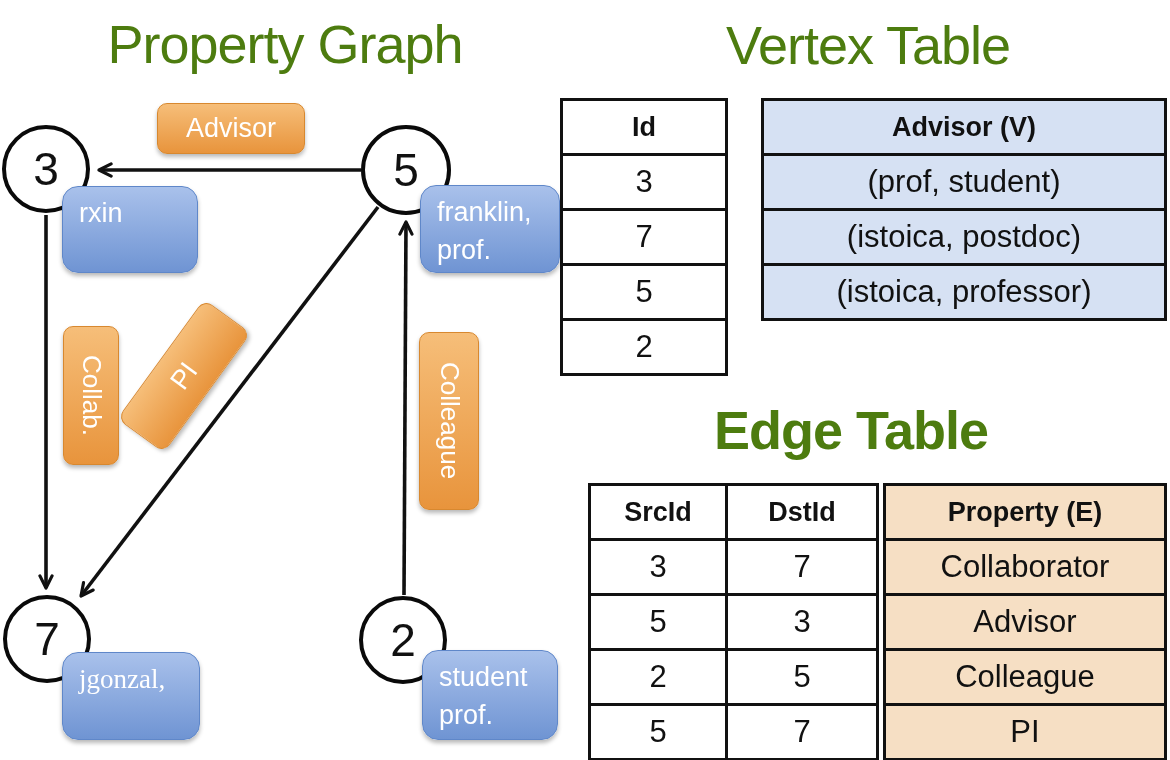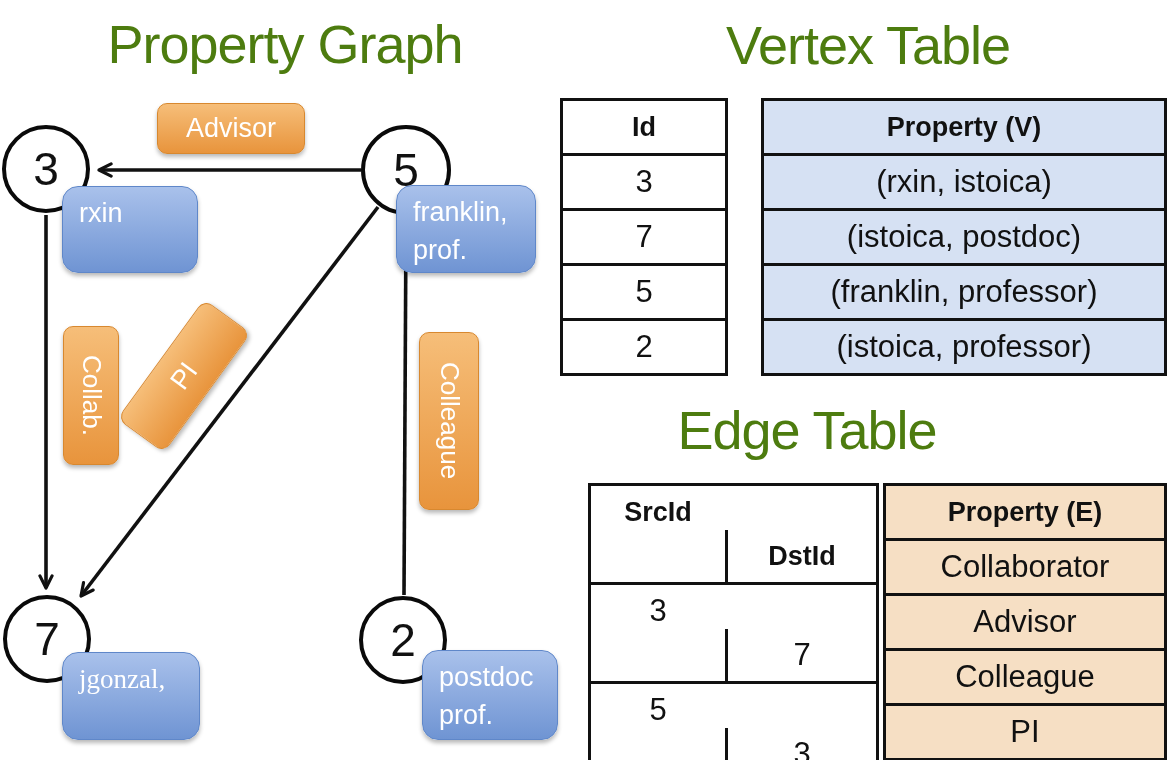--- a/index.html
+++ b/index.html
@@ -38,21 +38,21 @@
     display:flex;flex-direction:column;box-sizing:border-box;
   }
   .tbl .cell{
     height:52px;display:flex;align-items:center;justify-content:center;
     font-size:31px;border-top:3px solid #111;background:#fff;
   }
   .tbl .cell:first-child,.tbl .rowpair:first-child{border-top:none;}
   .tbl .cell.hdr{font-size:27px;font-weight:700;}
   .tbl .rowpair{display:flex;border-top:3px solid #111;}
   .tbl .rowpair .cell{border-top:none;flex:1;}
-  .tbl .rowpair .cell + .cell{border-left:3px solid #111;margin-top:44px;}
+  .tbl .rowpair .cell + .cell{border-left:3px solid #111;}
   .tbl.vblue .cell{background:var(--vertex-cell-bg,#D6E1F3);}
   .tbl.etan .cell{background:var(--edge-cell-bg,#F6DFC4);}
 </style>
 </head>
 <body>
 
 <div class="canvas">
 
   <div class="title" style="left:0;top:13px;width:570px;">Property Graph</div>
 
@@ -82,51 +82,50 @@
     </div>
 
   <div class="elabel" style="left:157px;top:103px;width:146px;height:49px;">Advisor</div>
   <div class="elabel vert" style="left:63px;top:326px;width:54px;height:137px;">Collab.</div>
   <div class="elabel" style="left:110px;top:347px;width:146px;height:56px;transform:rotate(-54deg);">PI</div>
   <div class="elabel vert" style="left:419px;top:332px;width:58px;height:176px;">Colleague</div>
 
   <div class="vprop" style="left:62px;top:186px;width:136px;height:87px;">
     <div>rxin</div>
   </div>
-  <div class="vprop" style="left:396px;top:185px;width:140px;height:88px;">
+  <div class="vprop" style="left:420px;top:185px;width:140px;height:88px;">
     <div>franklin,</div>
     <div>prof.</div>
   </div>
   <div class="vprop" style="left:62px;top:652px;width:138px;height:88px;font-family:Liberation Serif, serif;">
     <div>jgonzal,</div>
   </div>
   <div class="vprop" style="left:422px;top:650px;width:136px;height:90px;">
-    <div>postdoc</div>
+    <div>student</div>
     <div>prof.</div>
   </div>
 
   <div class="title" style="left:590px;top:14px;width:556px;">Vertex Table</div>
 
   <div class="tbl" style="left:560px;top:98px;width:168px;">
     <div class="cell hdr">Id</div>
     <div class="cell">3</div>
     <div class="cell">7</div>
     <div class="cell">5</div>
     <div class="cell">2</div>
   </div>
 
   <div class="tbl vblue" style="left:761px;top:98px;width:406px;">
-    <div class="cell hdr">Property (V)</div>
-    <div class="cell">(rxin, istoica)</div>
+    <div class="cell hdr">Advisor (V)</div>
+    <div class="cell">(prof, student)</div>
     <div class="cell">(istoica, postdoc)</div>
-    <div class="cell">(franklin, professor)</div>
     <div class="cell">(istoica, professor)</div>
   </div>
 
-  <div class="title" style="left:520px;top:399px;width:574px;">Edge Table</div>
+  <div class="title" style="left:564px;top:399px;width:574px;font-weight:bold;">Edge Table</div>
 
   <div class="tbl" style="left:588px;top:483px;width:291px;">
     <div class="rowpair">
       <div class="cell hdr" style="flex:0 0 134px;text-align:right;">SrcId</div>
       <div class="cell hdr">DstId</div>
     </div>
     <div class="rowpair">
       <div class="cell" style="flex:0 0 134px;">3</div>
       <div class="cell">7</div>
     </div>

